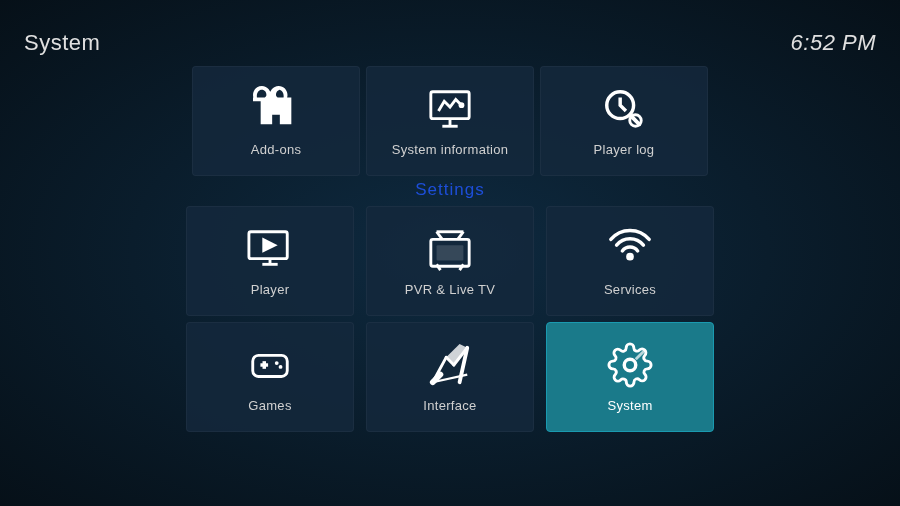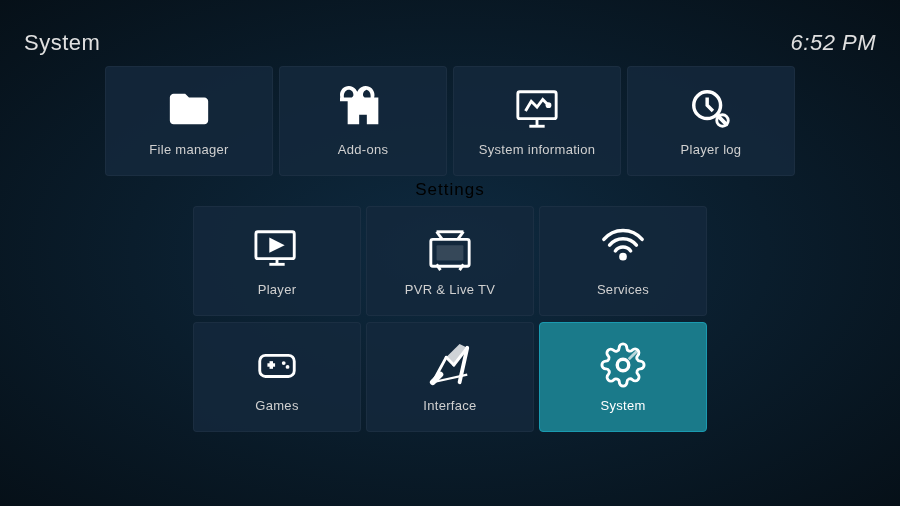--- a/index.html
+++ b/index.html
@@ -69,29 +69,29 @@
     .settings-section {
       display: flex;
       flex-direction: column;
       align-items: center;
       flex: 1;
     }
 
     .section-label {
       font-size: 17px;
       font-weight: 300;
-      color: #000000;
+      color: #1d4ed8;
       margin-bottom: 6px;
       letter-spacing: 1px;
     }
 
     .grid-row {
       display: flex;
       justify-content: center;
-      gap: 5px;
+      gap: 12px;
       padding: 0 80px;
       margin-bottom: 6px;
     }
 
     
     .tile {
       width: 168px;
       height: 110px;
       background: rgba(20, 40, 60, 0.85);
       border-radius: 4px;
@@ -133,26 +133,20 @@
 
 <div class="container">
 
   <div class="header">
     <span class="header-title">System</span>
     <span class="header-time">6:52 PM</span>
   </div>
 
   <div class="top-row">
 
-    <div class="tile">
-      <svg class="icon-svg" viewBox="0 0 24 24">
-        <path d="M10 4H4c-1.1 0-2 .9-2 2v12c0 1.1.9 2 2 2h16c1.1 0 2-.9 2-2V8c0-1.1-.9-2-2-2h-8l-2-2z"></path>
-      </svg>
-      <span class="tile-label">File manager</span>
-    </div>
 
     <div class="tile">
       <svg class="icon-svg" viewBox="0 0 24 24">
         <path d="M20 6h-2.18c.07-.44.18-.88.18-1.36C18 2.06 15.96 0 13.36 0c-1.46 0-2.73.68-3.56 1.72L9 3 8.2 1.72C7.37.68 6.1 0 4.64 0 2.04 0 0 2.06 0 4.64c0 .48.11.92.18 1.36H0v2h20V6zM4.64 2c1.46 0 2.36 1.28 2.36 2.64 0 .76-.62 1.36-1.36 1.36H2.06C2.03 5.8 2 5.6 2 5.36 2 3.36 3.14 2 4.64 2zm8.72 0c1.5 0 2.64 1.36 2.64 3.36 0 .24-.03.44-.06.64H13.36C12.62 6 12 5.4 12 4.64 12 3.28 12.9 2 14.36 2zM4 8v12h6v-5h4v5h6V8H4z"></path>
         <path d="M9 8h6v4H9z"></path>
       </svg>
       <span class="tile-label">Add-ons</span>
     </div>
 
     <div class="tile">

